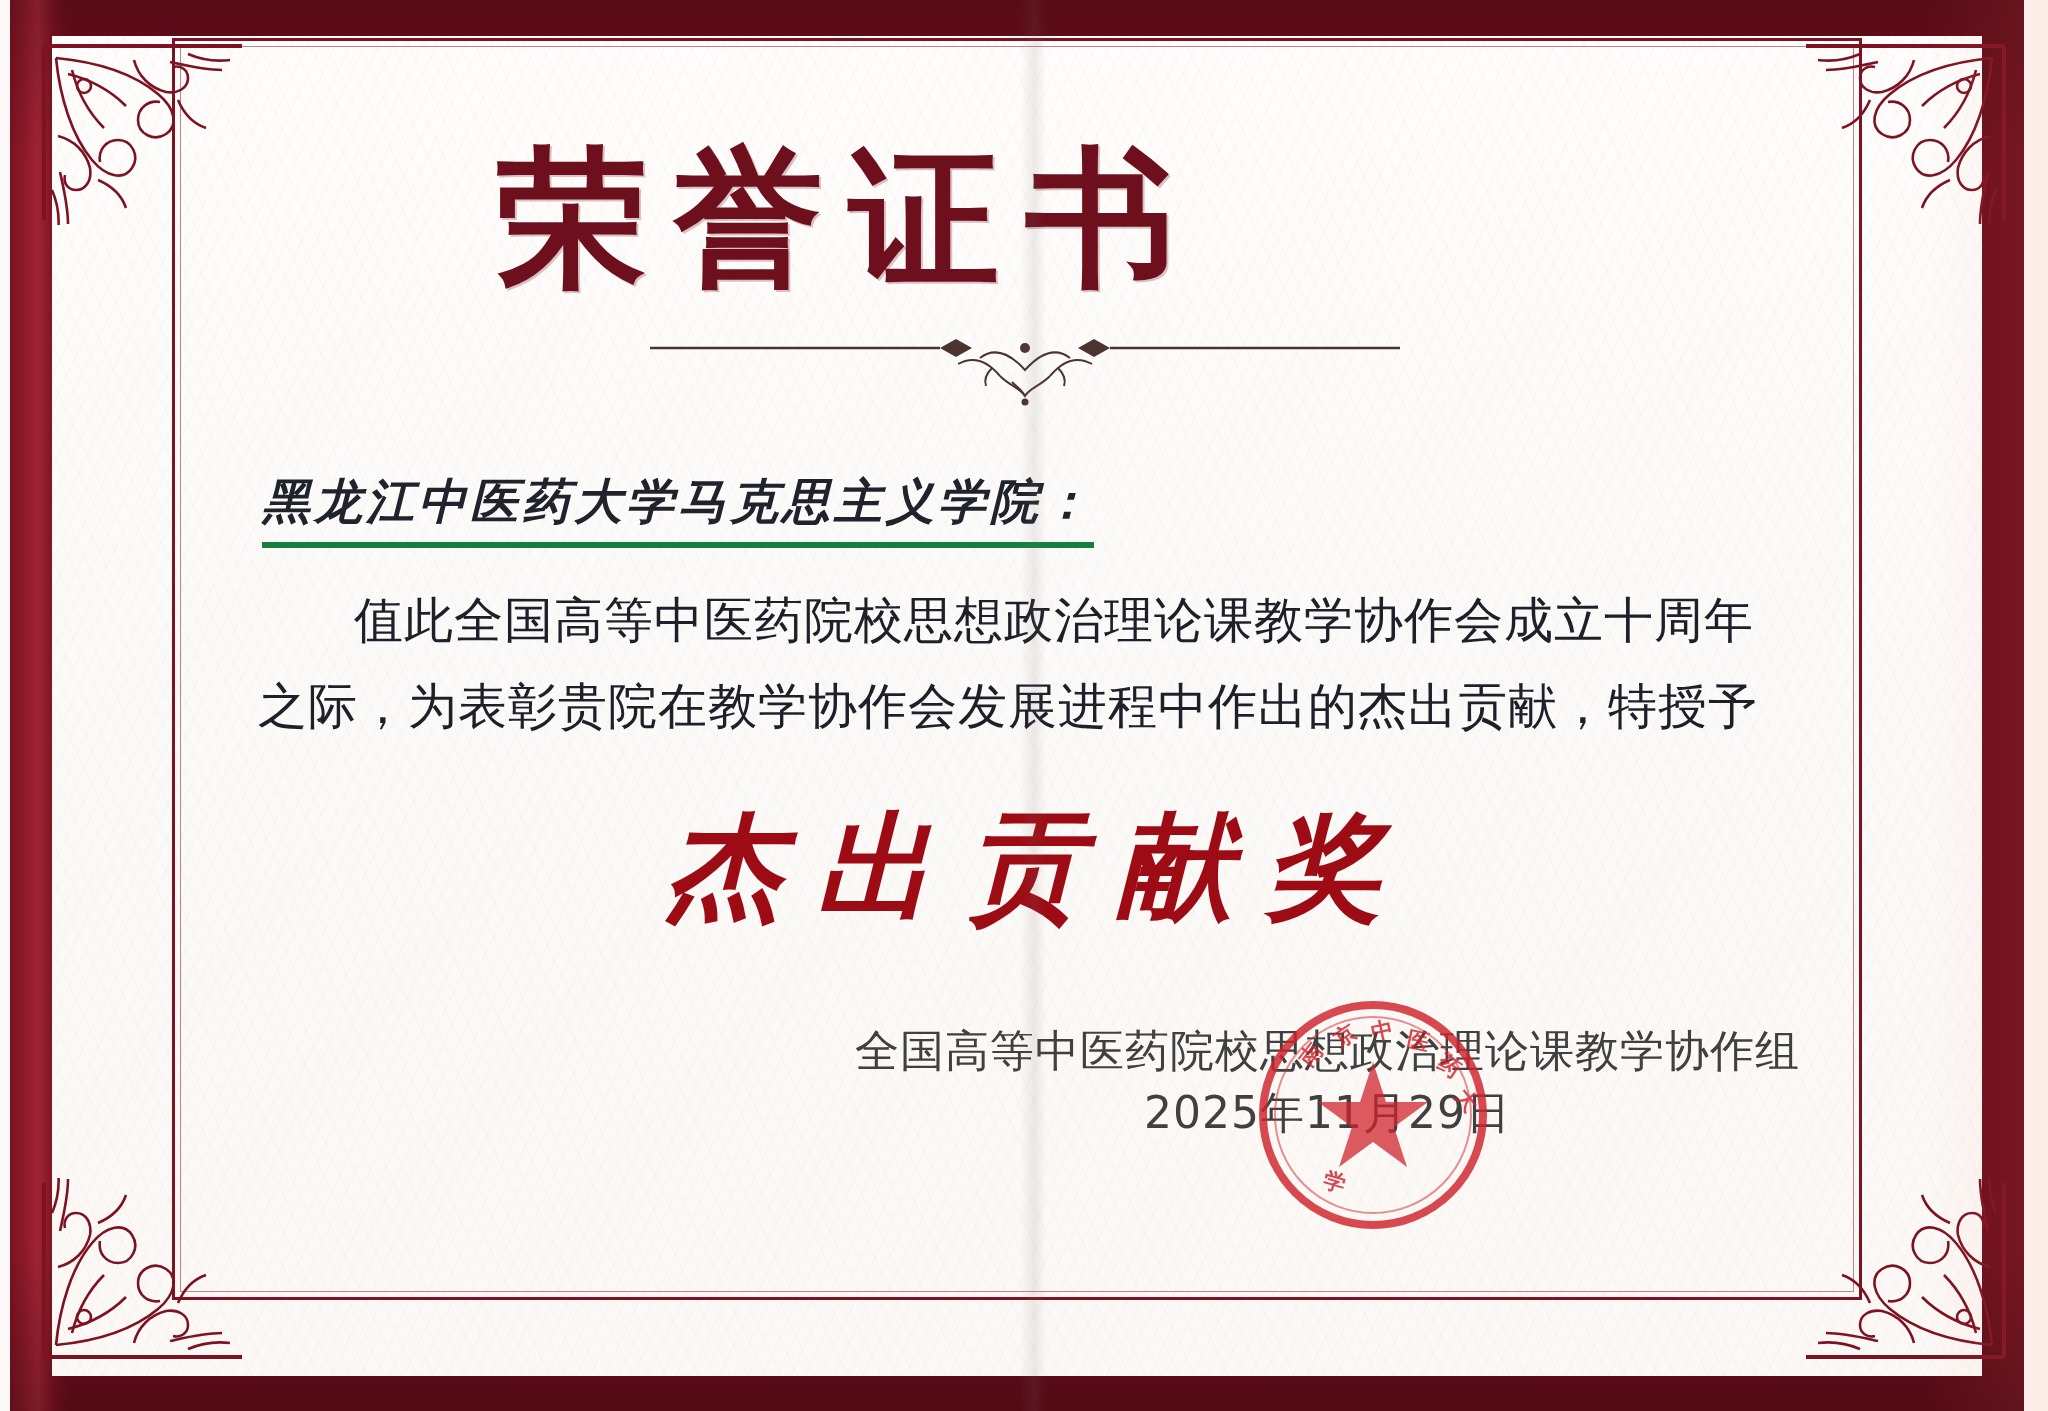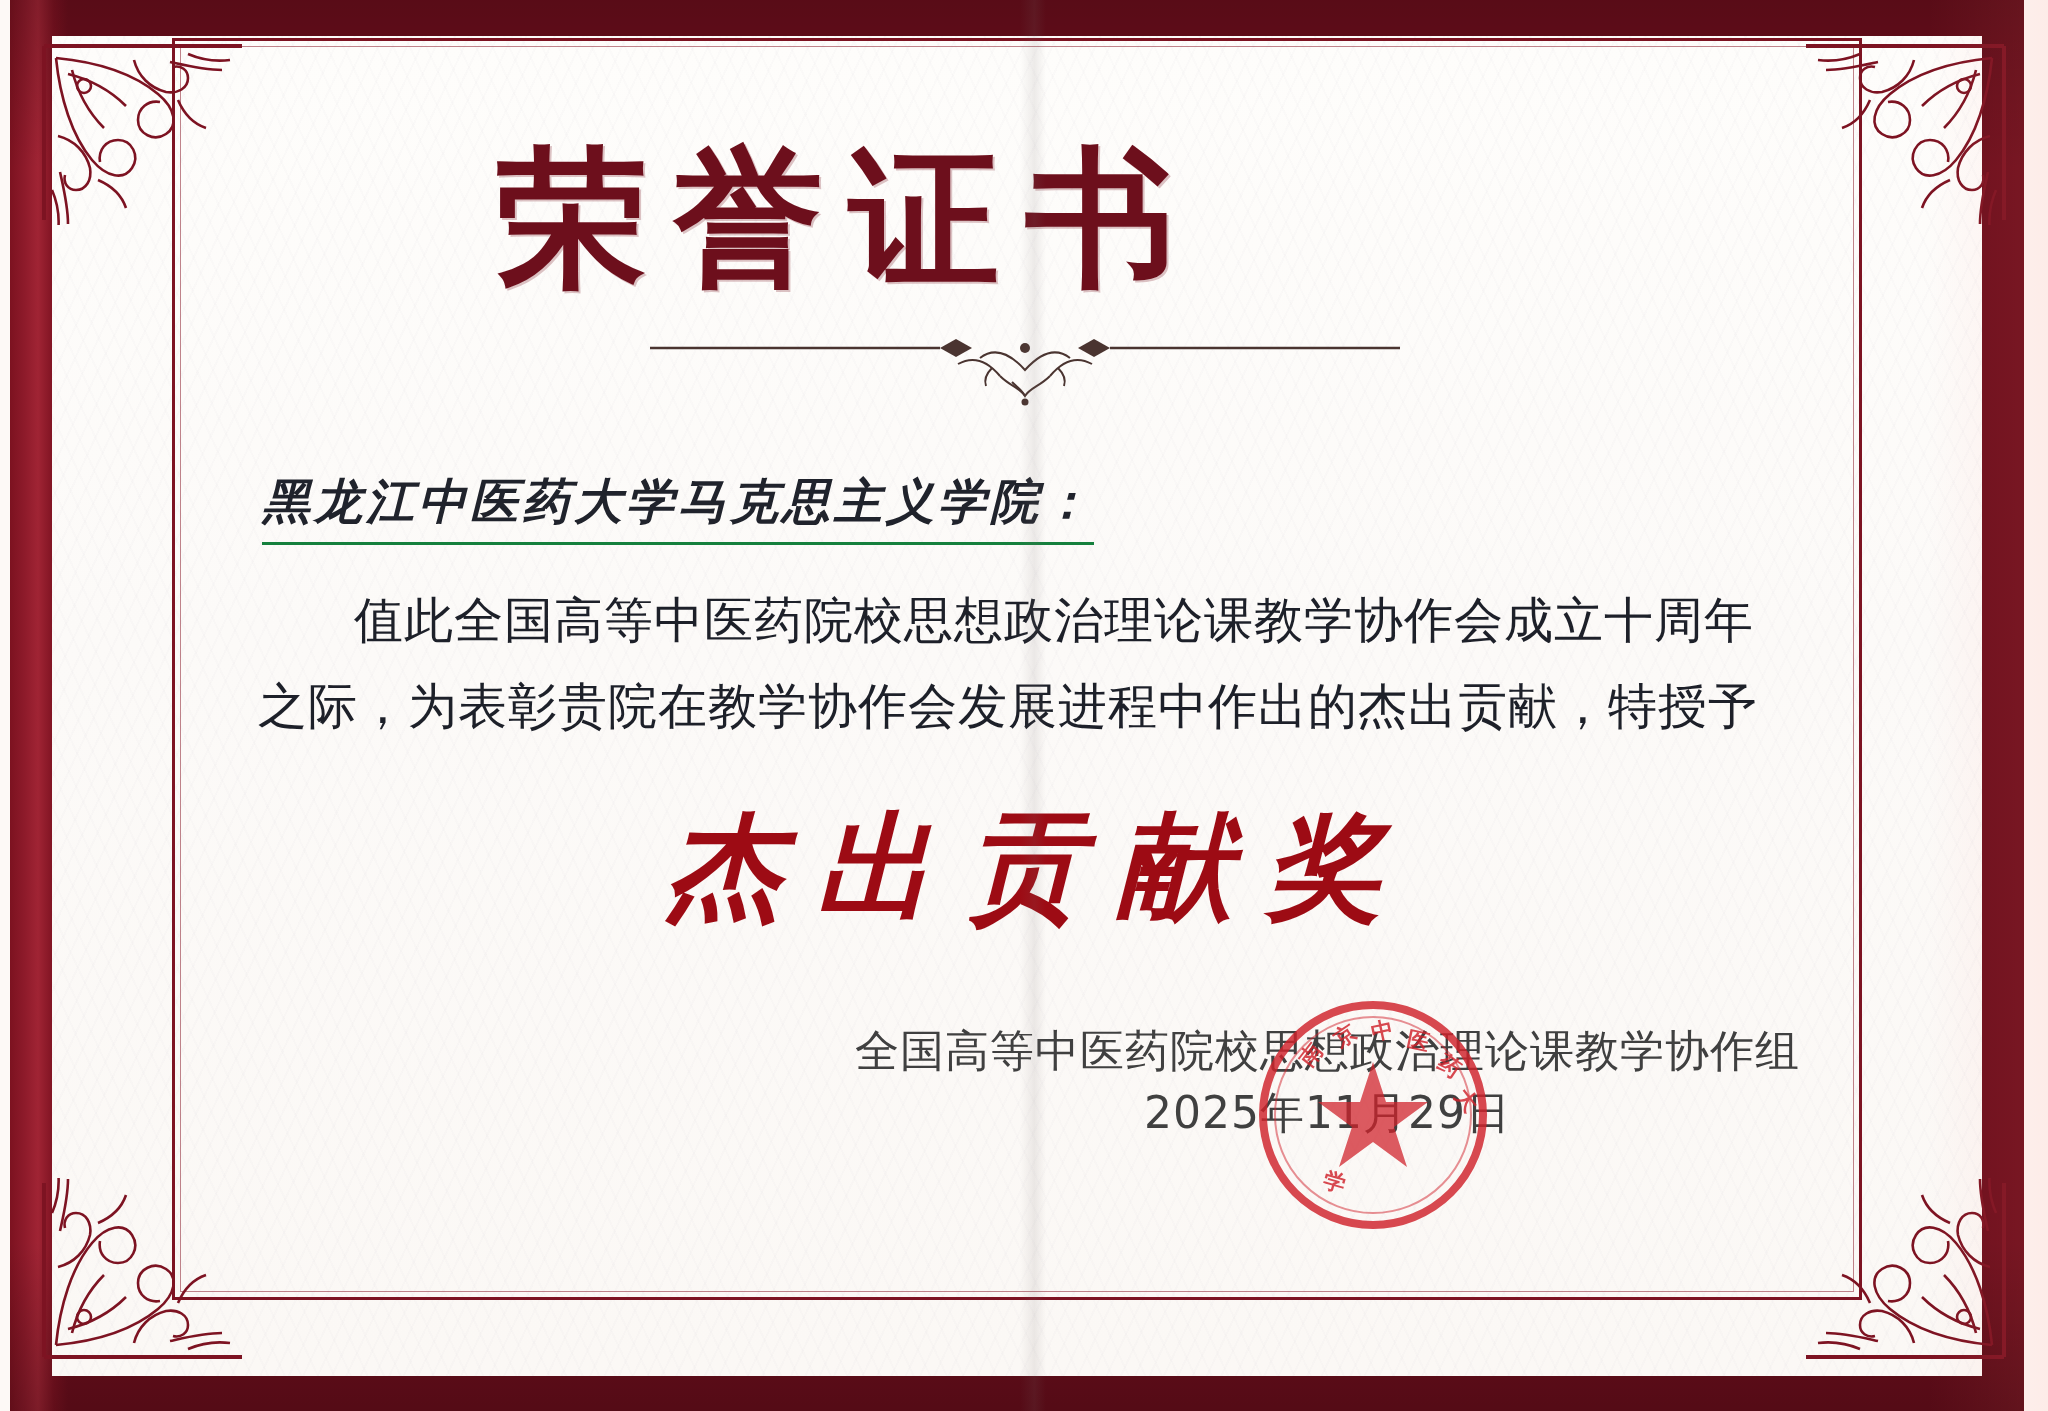--- a/index.html
+++ b/index.html
@@ -140,21 +140,21 @@
   .salutation {
     position: absolute;
     left: 262px;
     top: 470px;
     font-family: "DejaVu Serif", "Liberation Serif", serif;
     font-style: italic;
     font-weight: bold;
     font-size: 48px;
     letter-spacing: 4px;
     color: #20232c;
-    border-bottom: 3px solid #15803d;
+    border-bottom: 6px solid #15803d;
     padding-bottom: 8px;
   }
 
   
   .body-text {
     position: absolute;
     left: 258px;
     top: 578px;
     width: 1540px;
     font-family: "DejaVu Sans", "Liberation Sans", sans-serif;

